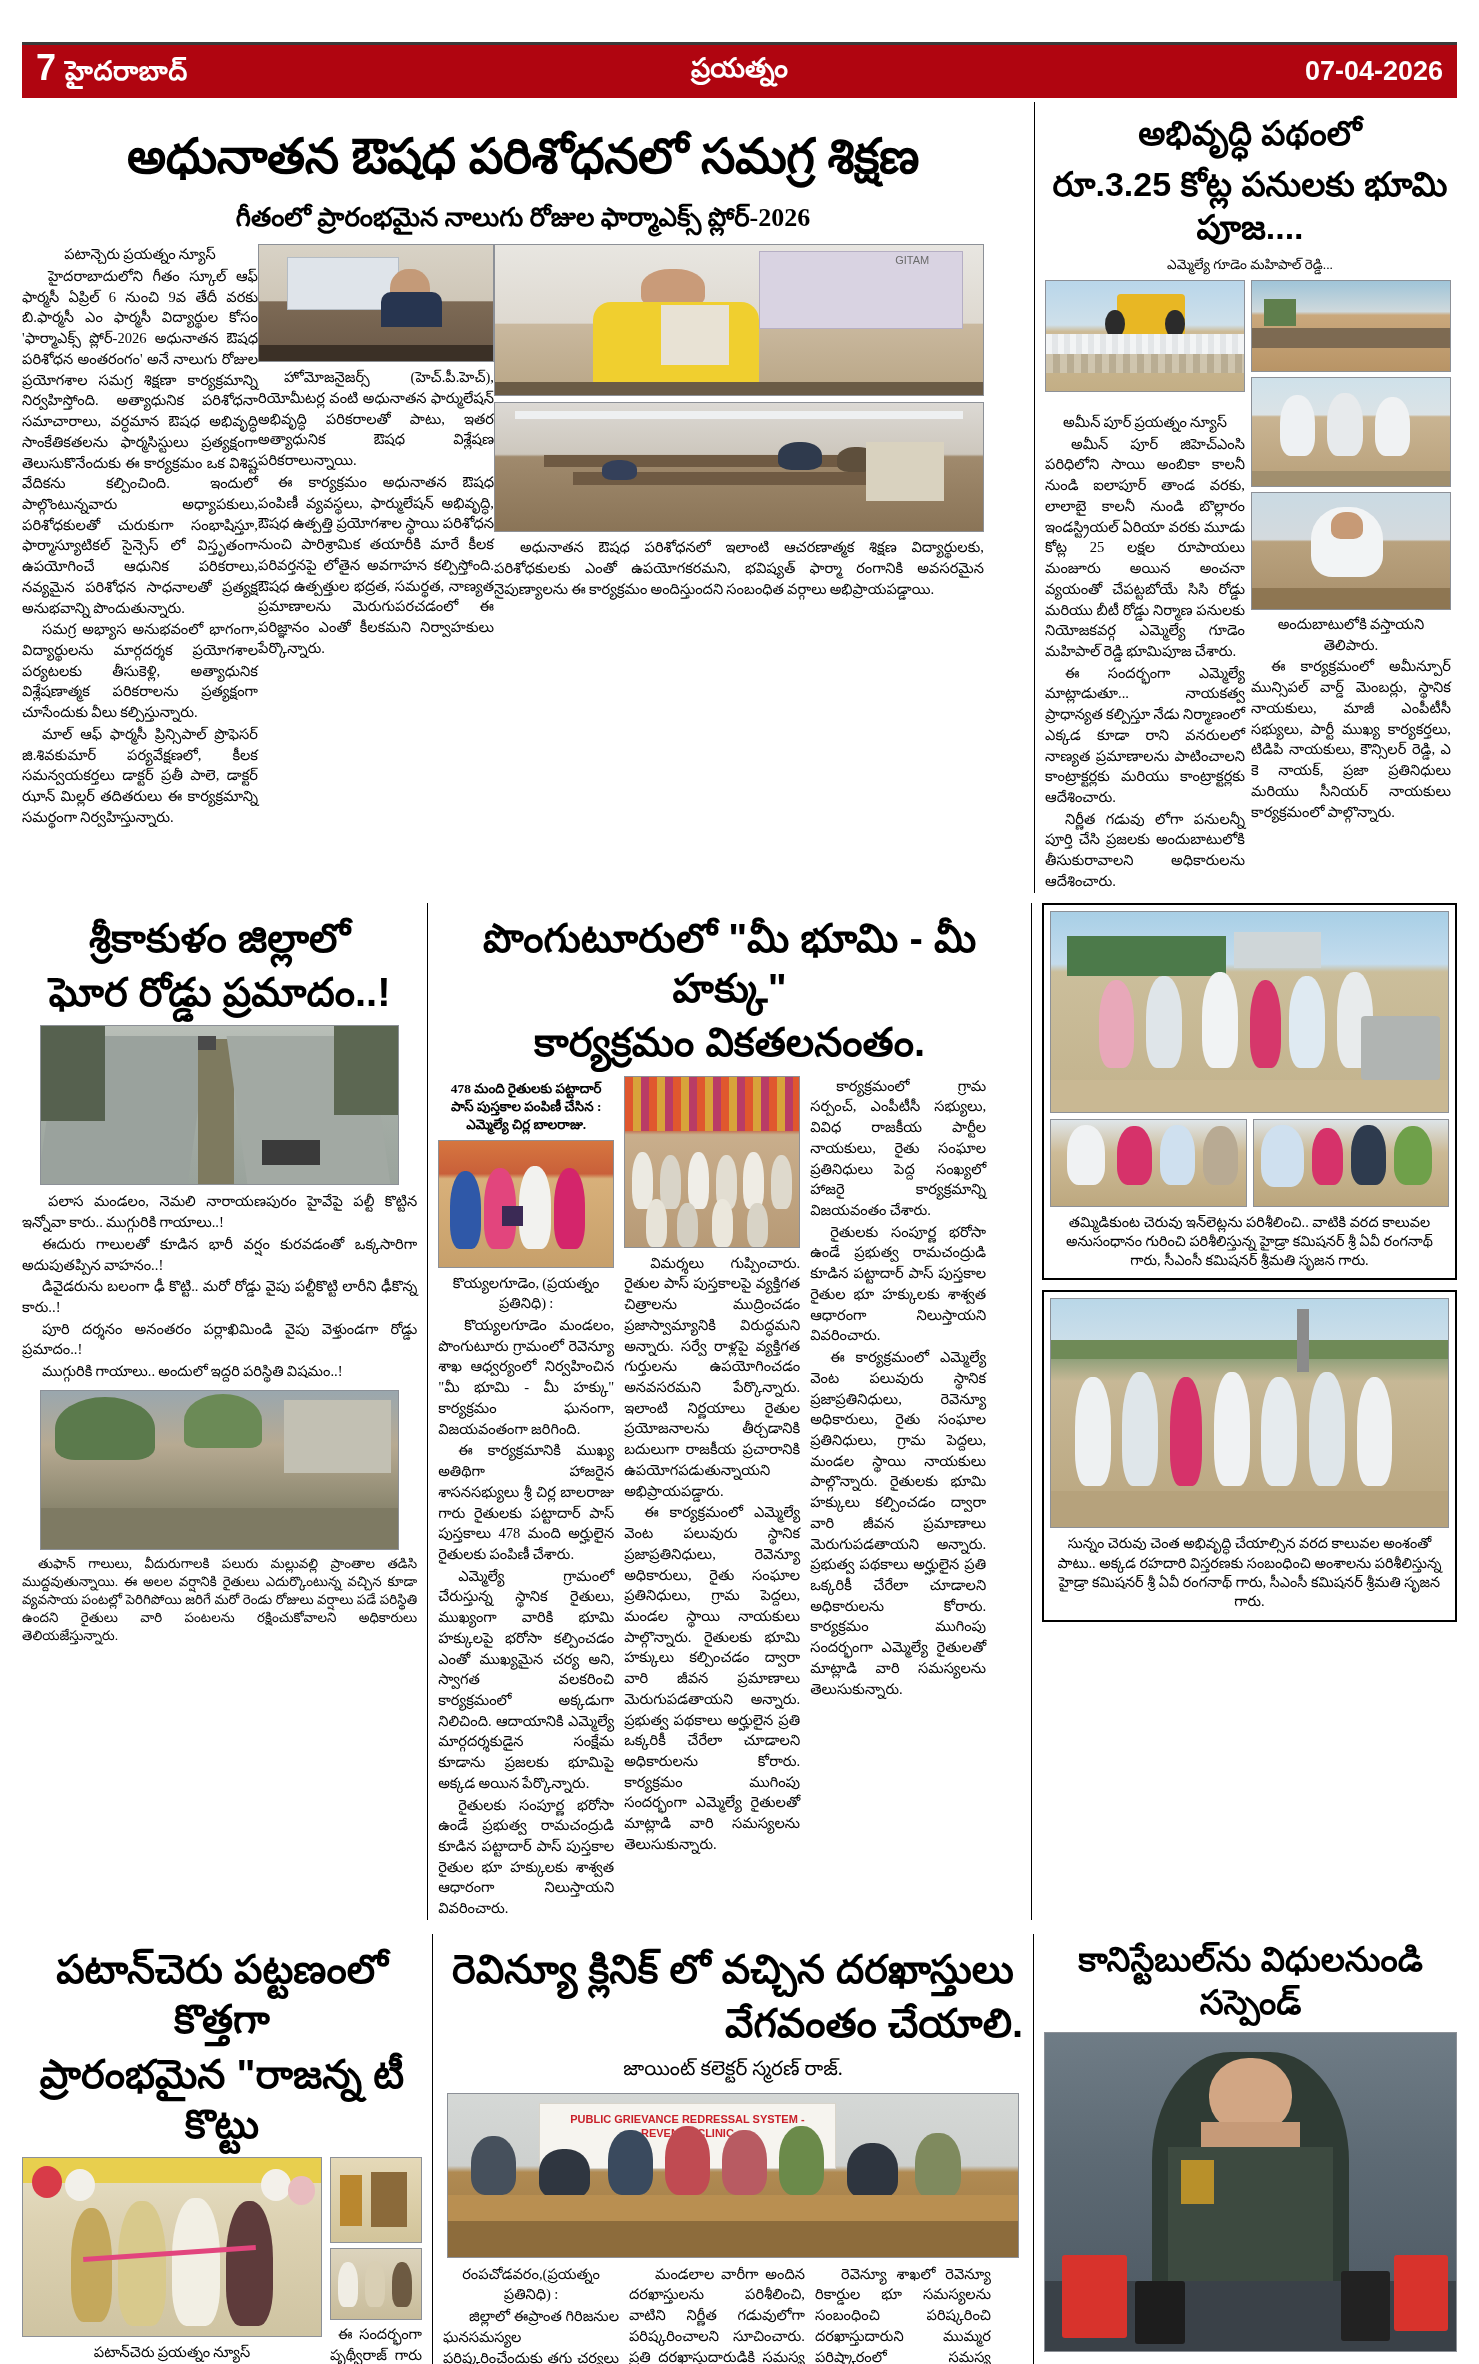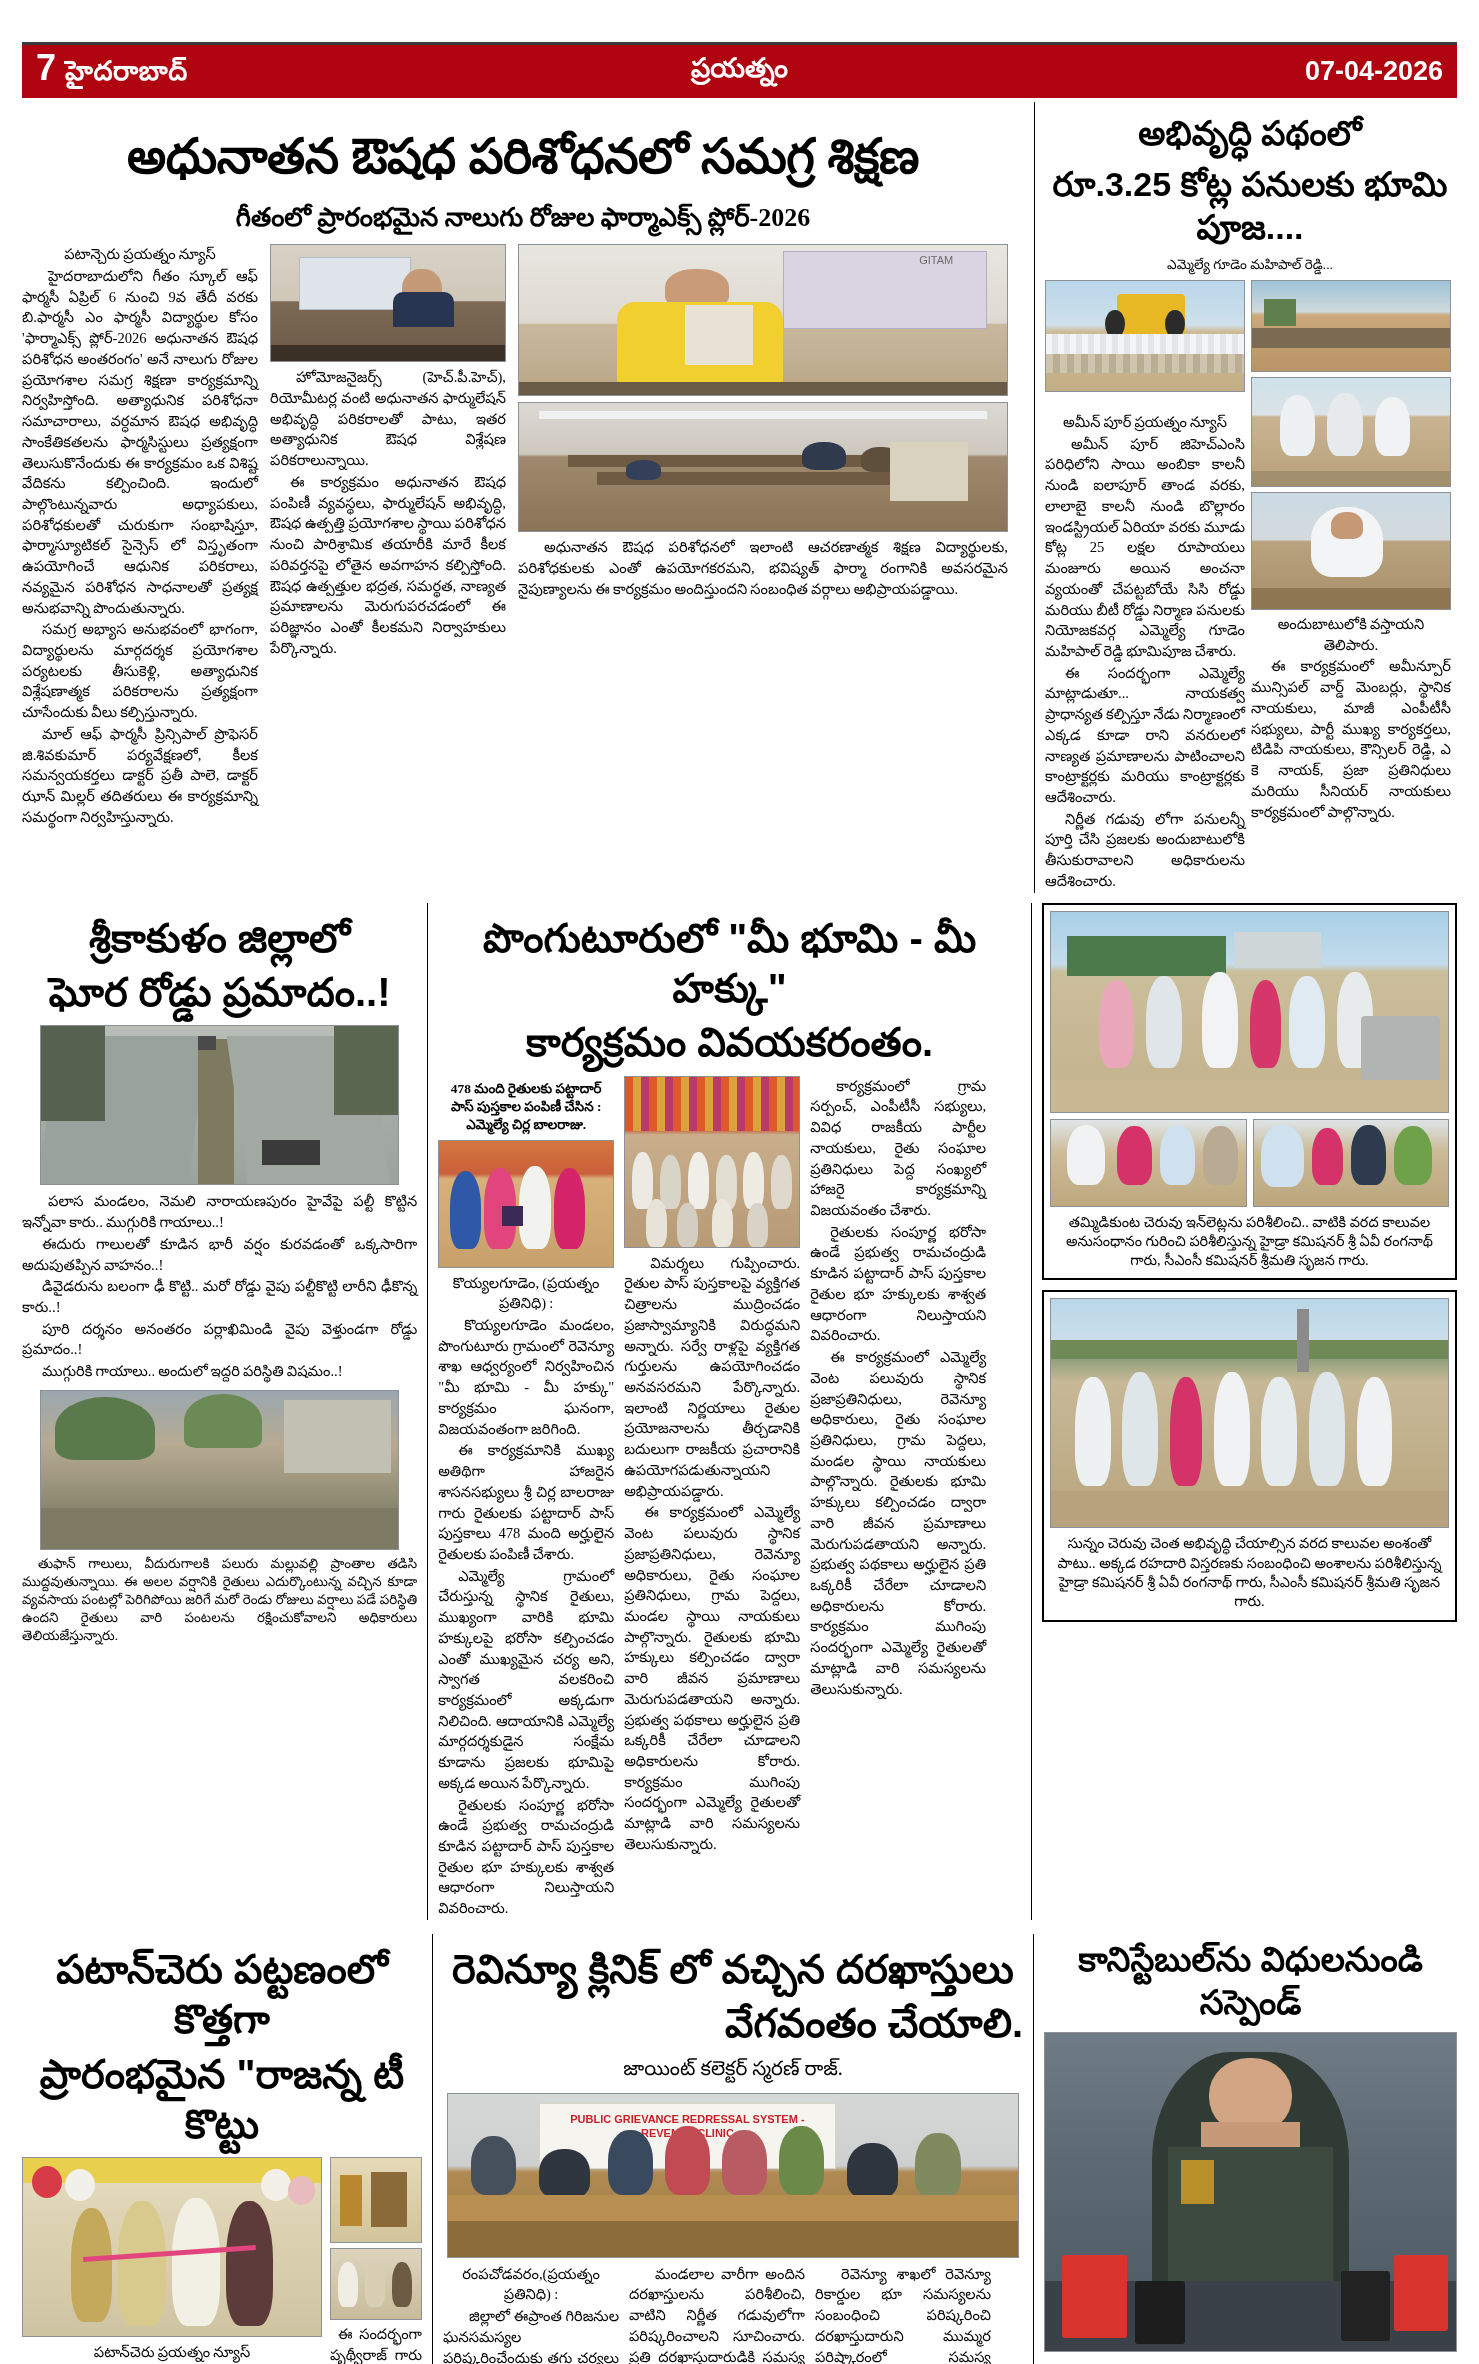--- a/index.html
+++ b/index.html
@@ -143,21 +143,21 @@
     <div class="brand">ప్రయత్నం</div>
     <div class="date">07-04-2026</div>
   </div>
 
   <div style="display:flex; margin-top:4px;">
 
     <div style="width:1002px;">
       <div class="hl-main">అధునాతన ఔషధ పరిశోధనలో సమగ్ర శిక్షణ</div>
       <div class="hl-sub">గీతంలో ప్రారంభమైన నాలుగు రోజుల ఫార్మాఎక్స్ ప్లోర్-2026</div>
 
-      <div style="display:flex; gap:12px;">
+      <div style="display:flex; ">
 
         <div style="width:236px;">
           <p class="body center">పటాన్చెరు ప్రయత్నం న్యూస్</p>
           <p class="body first">హైదరాబాదులోని గీతం స్కూల్ ఆఫ్ ఫార్మసీ ఏప్రిల్ 6 నుంచి 9వ తేదీ వరకు బి.ఫార్మసీ ఎం ఫార్మసీ విద్యార్థుల కోసం 'ఫార్మాఎక్స్ ప్లోర్-2026 అధునాతన ఔషధ పరిశోధన అంతరంగం' అనే నాలుగు రోజుల ప్రయోగశాల సమగ్ర శిక్షణా కార్యక్రమాన్ని నిర్వహిస్తోంది. అత్యాధునిక పరిశోధనా సమాచారాలు, వర్ధమాన ఔషధ అభివృద్ధి సాంకేతికతలను ఫార్మసిస్టులు ప్రత్యక్షంగా తెలుసుకొనేందుకు ఈ కార్యక్రమం ఒక విశిష్ట వేదికను కల్పించింది. ఇందులో పాల్గొంటున్నవారు అధ్యాపకులు, పరిశోధకులతో చురుకుగా సంభాషిస్తూ, ఫార్మాస్యూటికల్ సైన్సెస్ లో విస్తృతంగా ఉపయోగించే ఆధునిక పరికరాలు, నవ్యమైన పరిశోధన సాధనాలతో ప్రత్యక్ష అనుభవాన్ని పొందుతున్నారు.</p>
           <p class="body">సమగ్ర అభ్యాస అనుభవంలో భాగంగా, విద్యార్థులను మార్గదర్శక ప్రయోగశాల పర్యటలకు తీసుకెళ్లి, అత్యాధునిక విశ్లేషణాత్మక పరికరాలను ప్రత్యక్షంగా చూసేందుకు వీలు కల్పిస్తున్నారు.</p>
           <p class="body">మాల్ ఆఫ్ ఫార్మసీ ప్రిన్సిపాల్ ప్రొఫెసర్ జి.శివకుమార్ పర్యవేక్షణలో, కీలక సమన్వయకర్తలు డాక్టర్ ప్రతీ పాలె, డాక్టర్ ఝాన్ మిల్లర్ తదితరులు ఈ కార్యక్రమాన్ని సమర్థంగా నిర్వహిస్తున్నారు.</p>
         </div>
 
         <div style="width:236px;">
           <div class="ph" style="height:118px;">
@@ -275,21 +275,21 @@
         <div style="position:absolute;right:2%;top:6%;width:30%;height:46%;background:#c2c0b3;"></div>
         <div style="position:absolute;left:0;bottom:0;width:100%;height:26%;background:#7e7a63;"></div>
       </div>
       <p class="cap" style="margin-top:5px;text-align:justify;text-indent:16px;">తుఫాన్ గాలులు, వీదురుగాలకి పలురు మల్లువల్లి ప్రాంతాల తడిసి ముద్దవుతున్నాయి. ఈ అలల వర్షానికి రైతులు ఎదుర్కొంటున్న వచ్చిన కూడా వ్యవసాయ పంటల్లో పెరిగిపోయి జరిగే మరో రెండు రోజులు వర్షాలు పడే పరిస్థితి ఉందని రైతులు వారి పంటలను రక్షించుకోవాలని అధికారులు తెలియజేస్తున్నారు.</p>
     </div>
 
     <div class="rule-v" style="margin:0 10px;"></div>
 
     <div style="width:590px;">
       <div class="hl-sec">పొంగుటూరులో "మీ భూమి - మీ హక్కు"</div>
-      <div class="hl-sec" style="margin-top:-4px;">కార్యక్రమం వివయకరంతం.</div>
+      <div class="hl-sec" style="margin-top:-4px;">కార్యక్రమం వికతలనంతం.</div>
 
       <div style="display:flex; gap:10px; margin-top:6px;">
         <div style="width:176px;">
           <p class="cap" style="font-weight:bold;">478 మంది రైతులకు పట్టాదార్ పాస్ పుస్తకాల పంపిణీ చేసిన : ఎమ్మెల్యే చిర్ల బాలరాజు.</p>
           <div class="ph" style="height:128px;margin-top:6px;">
             <div style="position:absolute;inset:0;background:linear-gradient(180deg,#d6763f 0%,#c9603a 26%,#d8b07a 30%,#c7a06b 100%);"></div>
             <div class="blob" style="left:6%;top:24%;width:18%;height:62%;background:#2f58a8;"></div>
             <div class="blob" style="left:26%;top:22%;width:18%;height:64%;background:#e2457d;"></div>
             <div class="blob" style="left:46%;top:20%;width:18%;height:66%;background:#f2f2ef;"></div>
             <div class="blob" style="left:66%;top:22%;width:18%;height:64%;background:#d4256b;"></div>

